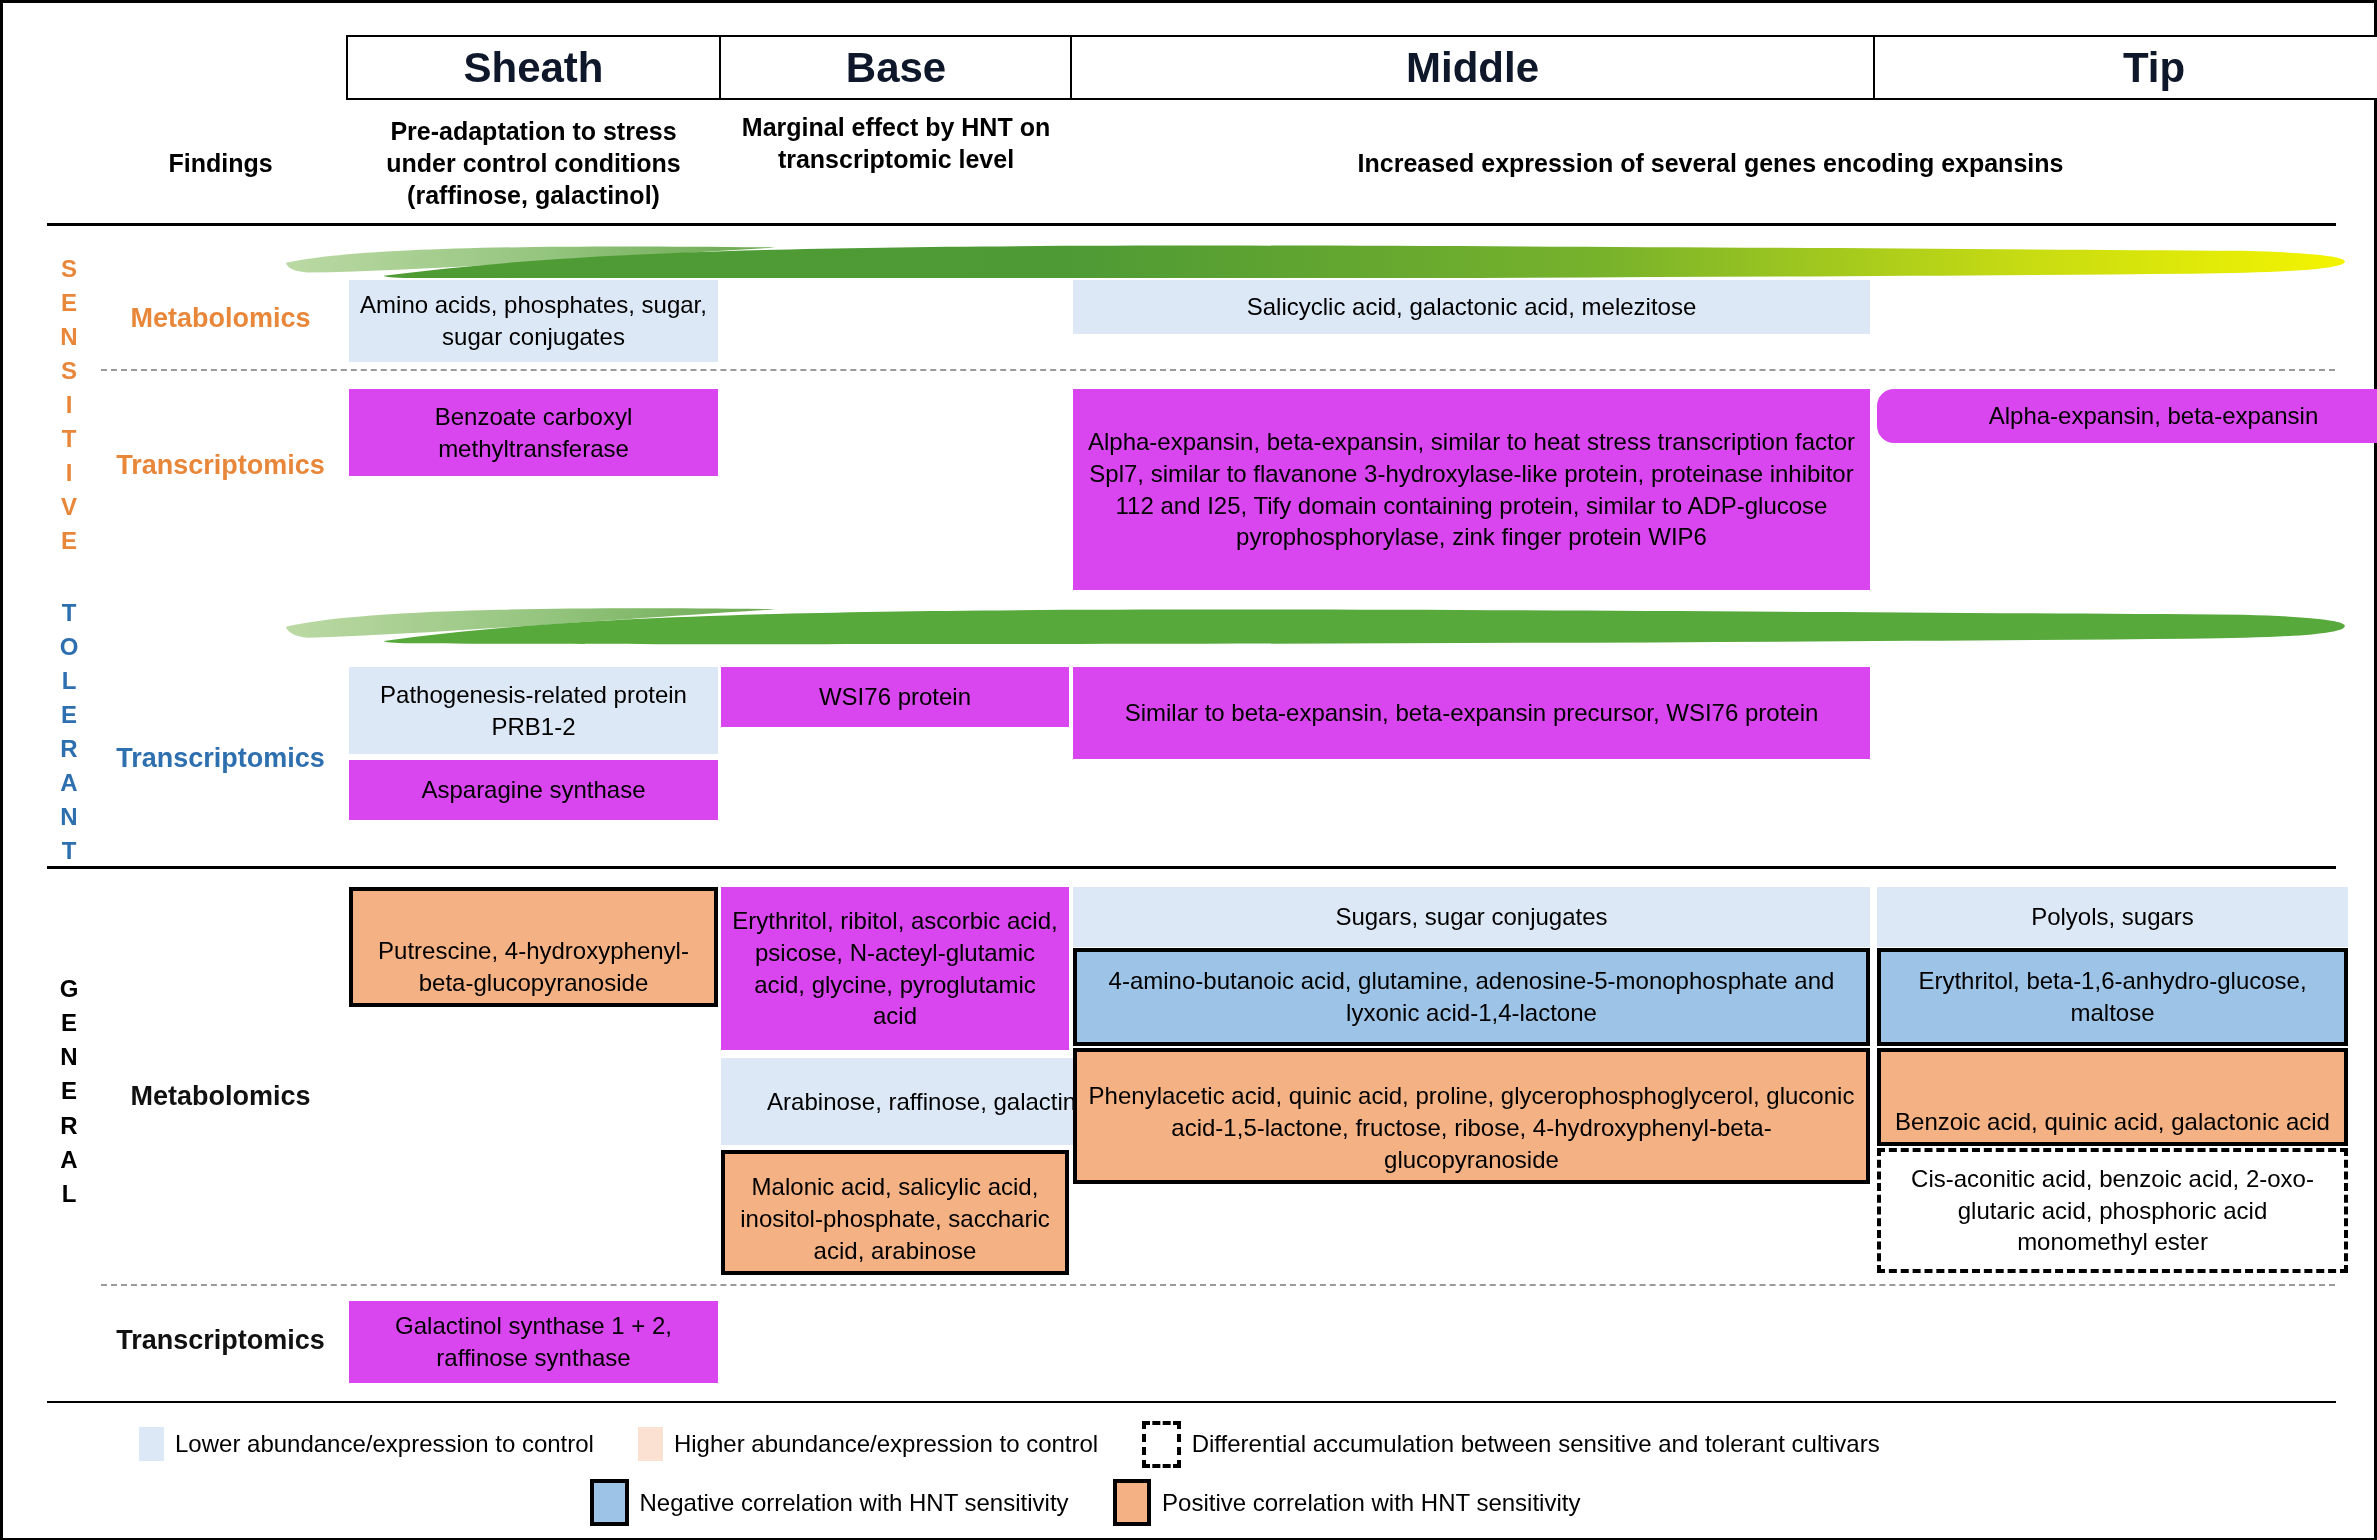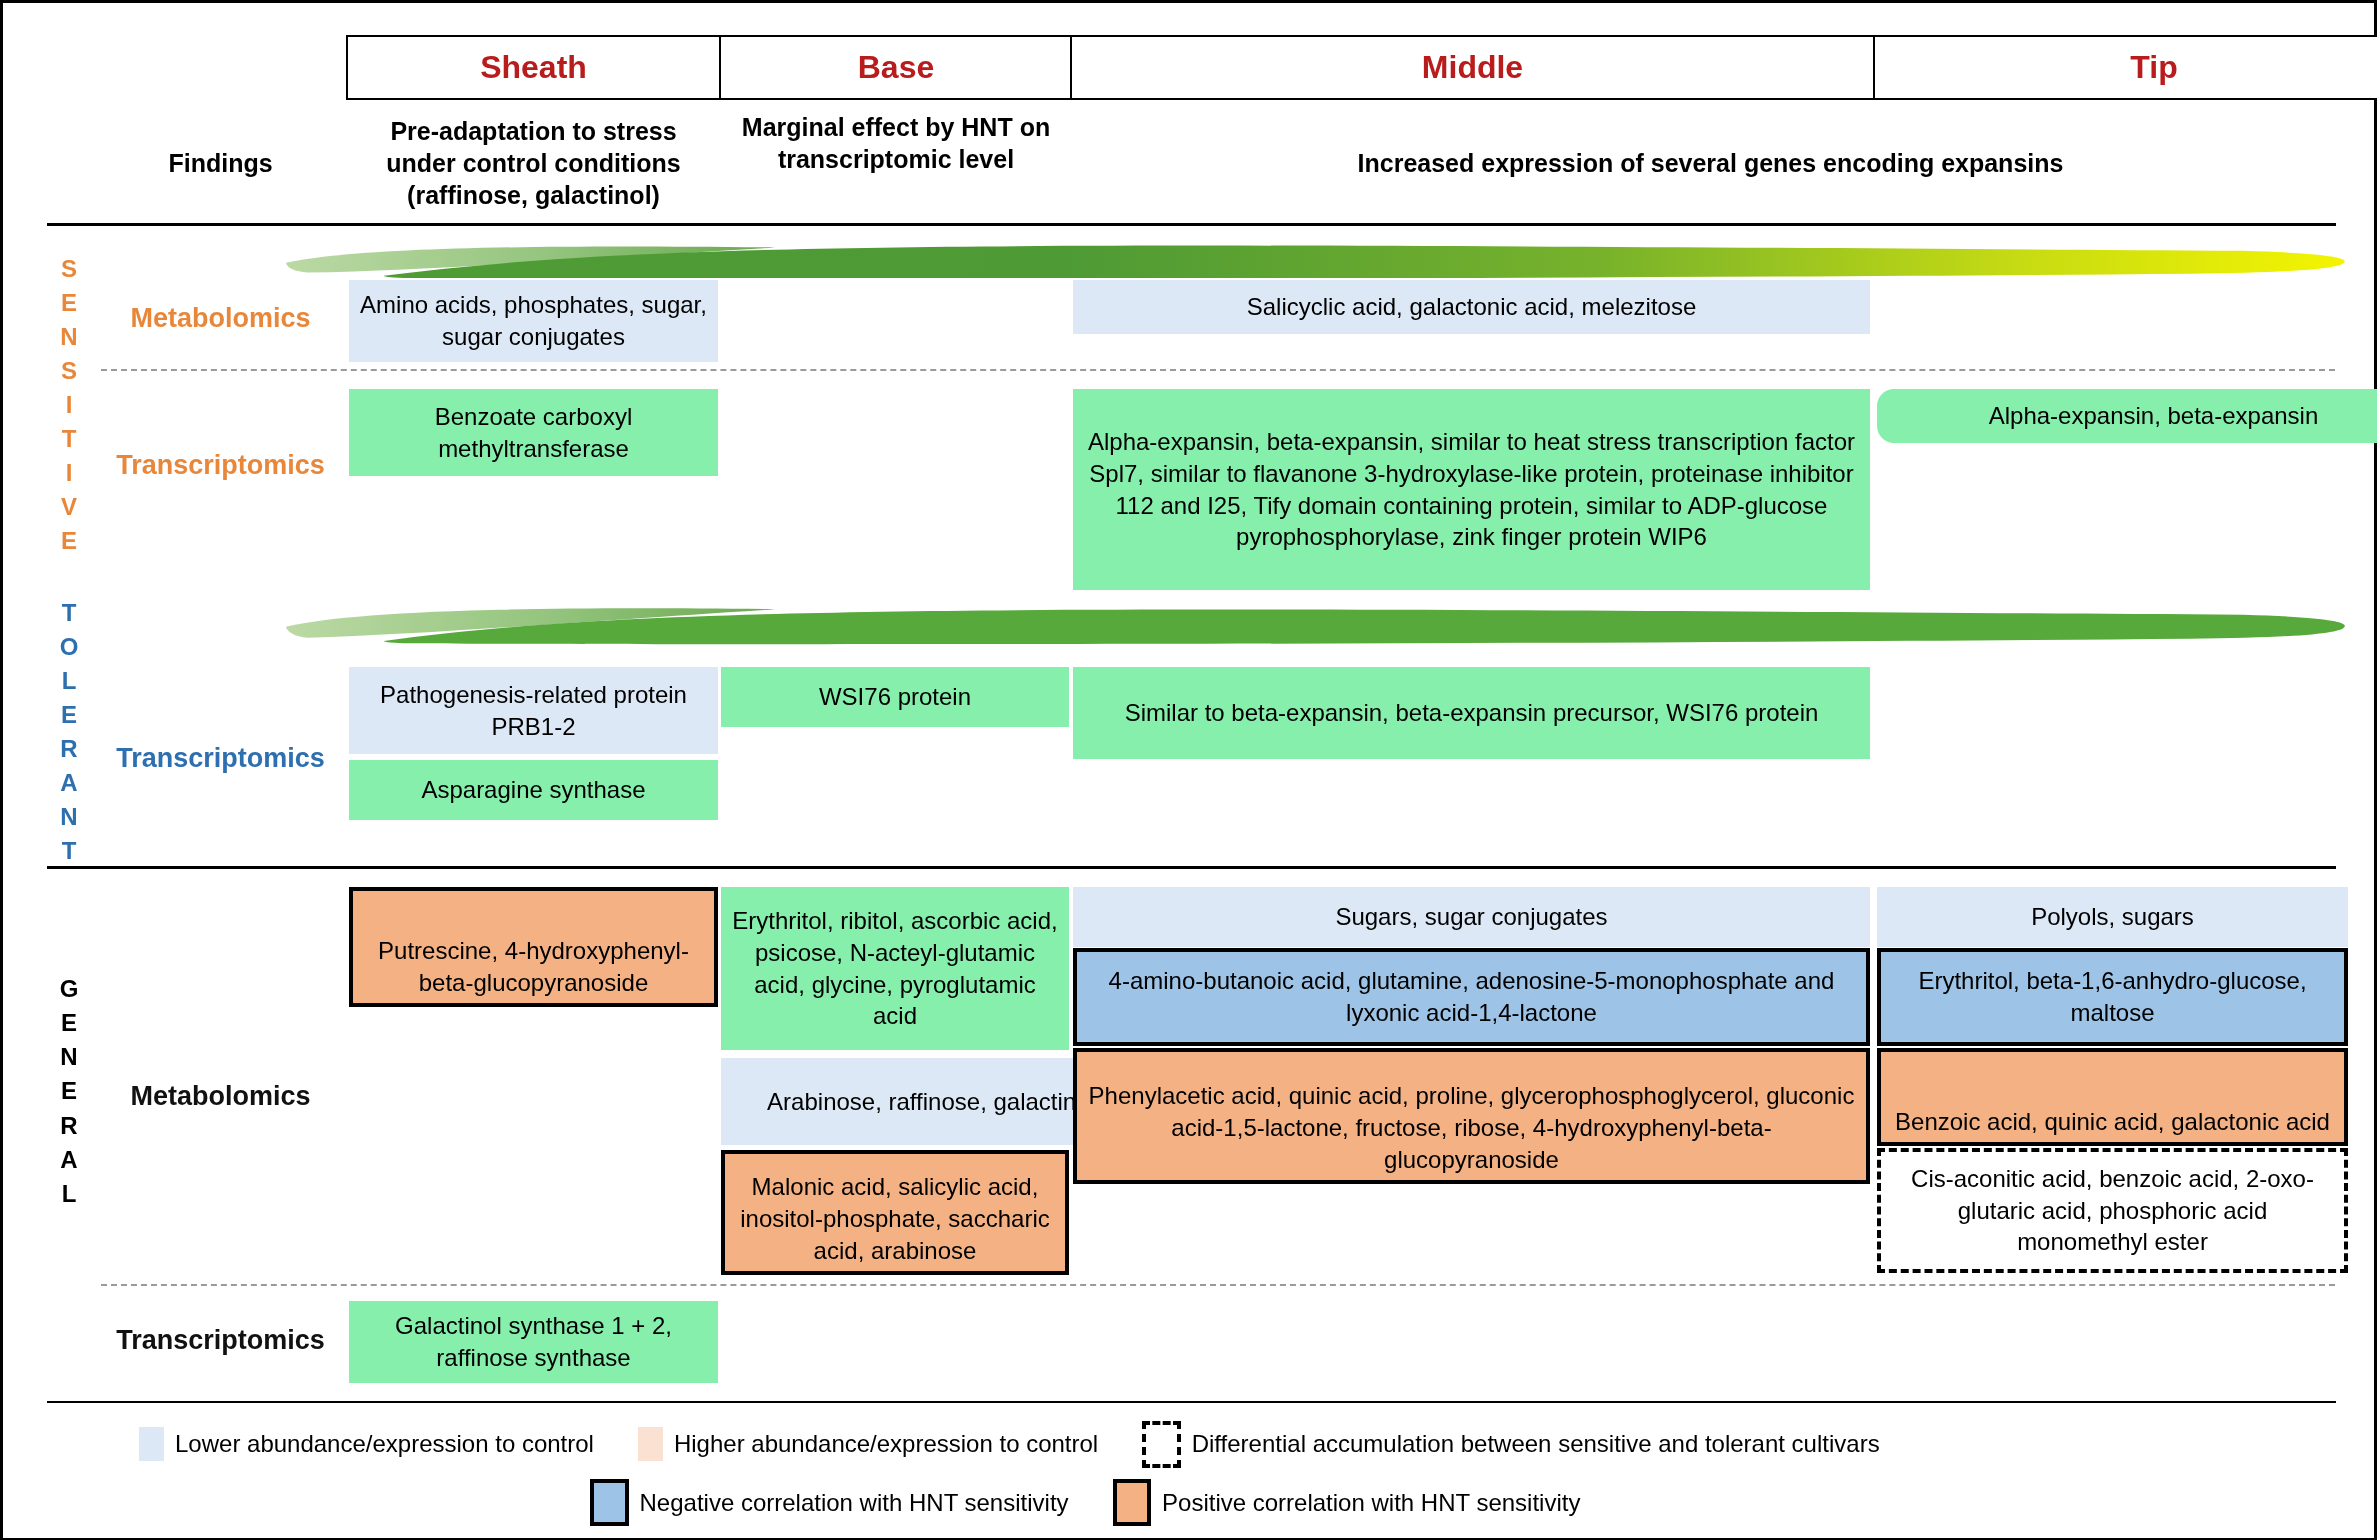--- a/index.html
+++ b/index.html
@@ -16,21 +16,21 @@
     background:#fff;
   }
 
   
   .abs{position:absolute;box-sizing:border-box;}
 
   
   .colhead{
     border:2.2px solid #000;
     display:flex;align-items:center;justify-content:center;
-    font-weight:bold;font-size:32px;color:#b91c1c;
+    font-weight:bold;font-size:42px;color:#0f172a;
     background:#fff;
   }
   .colhead + .colhead{border-left:2.2px solid #000;}
 
   
   .findings-label{
     font-weight:bold;font-size:25px;color:#000;
     display:flex;align-items:center;justify-content:center;
     text-align:center;
   }
@@ -68,21 +68,21 @@
 
   
   .box{
     display:flex;align-items:center;justify-content:center;
     text-align:center;
     font-size:24px;line-height:1.33;
     color:#000;
     padding:4.4px 8.7px;
   }
   .box.blue-light{background:#DCE8F5;}
-  .box.peach-light{background:#86efac;}
+  .box.peach-light{background:#d946ef;}
   .box.blue-strong{background:#9DC3E6;border:4.9px solid #000;}
   .box.orange-strong{background:#F4B183;border:4.9px solid #000;align-items:flex-end;}
   .box.dashed-box{background:#fff;border:4.9px dashed #000;}
 
   
   .leaf-wrap{pointer-events:none;}
   .leaf-wrap svg{display:block;width:100%;height:100%;}
 
   
   .legend-row{display:flex;align-items:center;}

